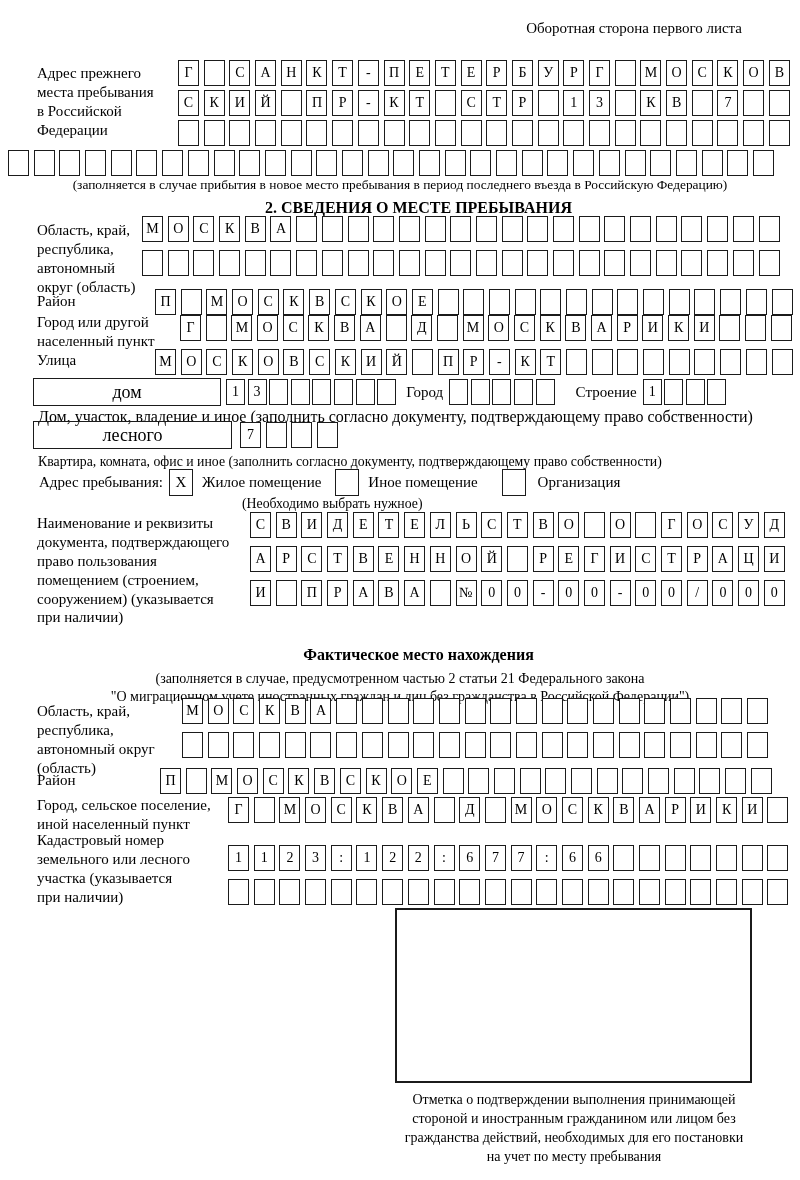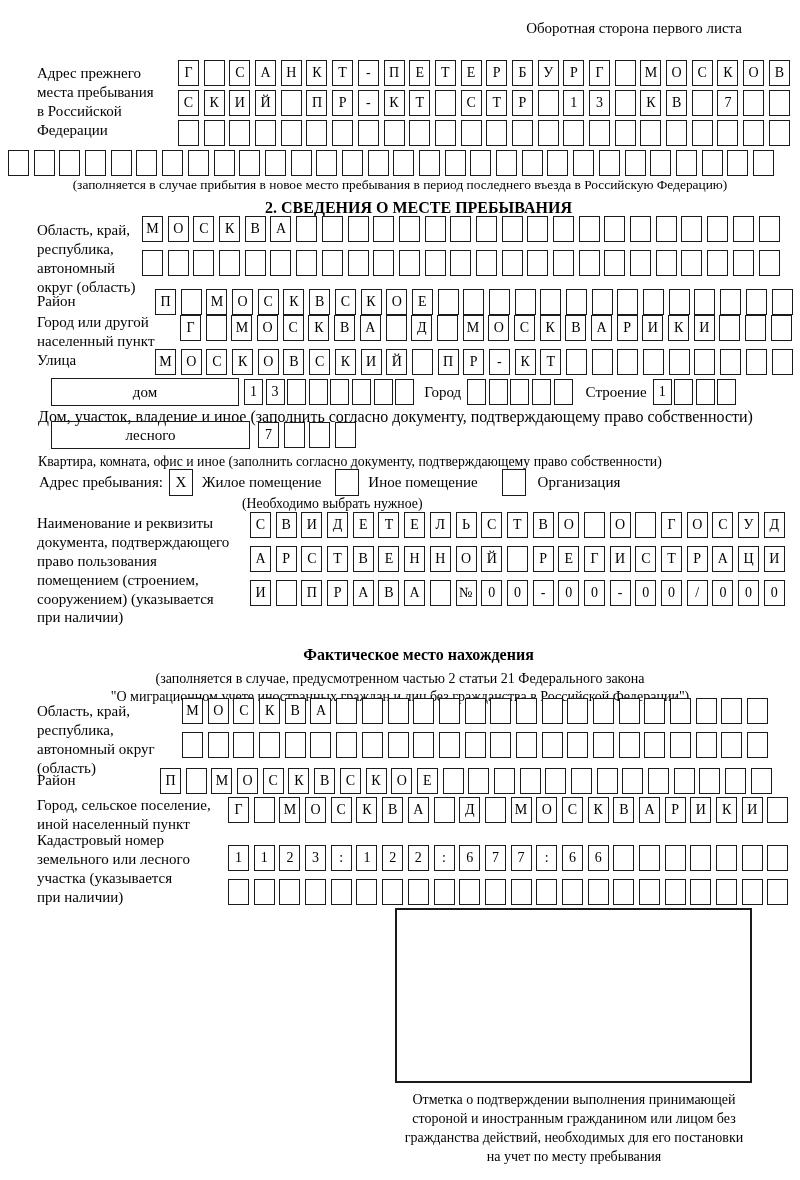--- a/index.html
+++ b/index.html
@@ -19,21 +19,21 @@
     border:1.6px solid #1b1b1b; background:#fff;
     display:flex; align-items:center; justify-content:center;
     font-size:14px; line-height:1;
   }
   .small-cells { gap:2.6px; }
   .small-cells .cell { flex-basis:19px; width:19px; }
   .grid { display:flex; flex-direction:column; gap:8px; }
   .addr-grid { gap:4px; }
   .wide-box {
     height:28px; border:1.9px solid #1b1b1b;
-    display:flex; align-items:center; justify-content:center; font-size:15px;margin-left:18px;
+    display:flex; align-items:center; justify-content:center; font-size:18px;
   }
   .checkbox {
     width:24px; height:27px; border:1.9px solid #1b1b1b;
     display:inline-flex; align-items:center; justify-content:center;
     font-size:15px;
   }
   .flexrow { display:flex; align-items:center; }
   .conf-box { border:2px solid #1b1b1b; background:#fff; }
   .conf-note { text-align:center; font-size:14px; line-height:1.35; white-space:pre; }
 </style>
@@ -325,21 +325,21 @@
         <span class="cell"></span>
       </div>
     <div class="lbl" style="margin:0 6px 0 10px">Город</div>
     <div class="cell-row small-cells">
         <span class="cell"></span>
         <span class="cell"></span>
         <span class="cell"></span>
         <span class="cell"></span>
         <span class="cell"></span>
       </div>
-    <div class="lbl" style="margin:0 6px 0 13px">Строение</div>
+    <div class="lbl" style="margin:0 6px 0 21px">Строение</div>
     <div class="cell-row small-cells">
         <span class="cell">1</span>
         <span class="cell"></span>
         <span class="cell"></span>
         <span class="cell"></span>
       </div>
   </div>
   <div class="abs cap" style="top:408px;left:38px;font-size:16px">Дом, участок, владение и иное (заполнить согласно документу, подтверждающему право собственности)</div>
 
   <div class="abs flexrow" style="top:421px;left:33px">

